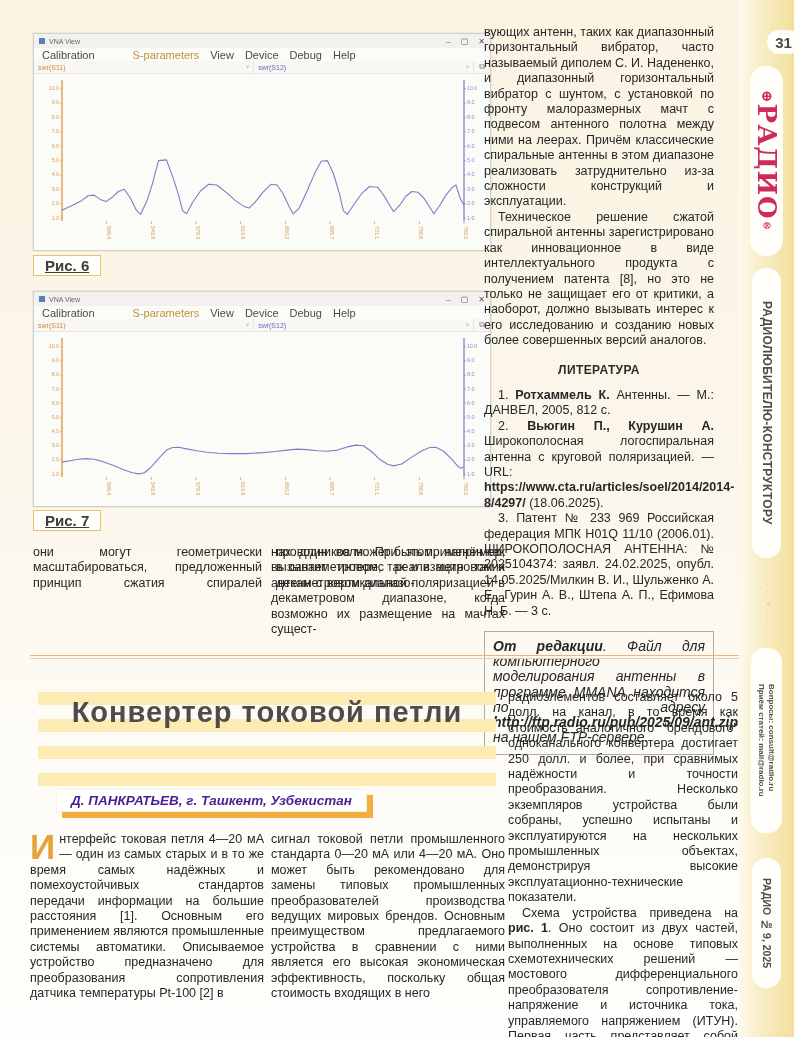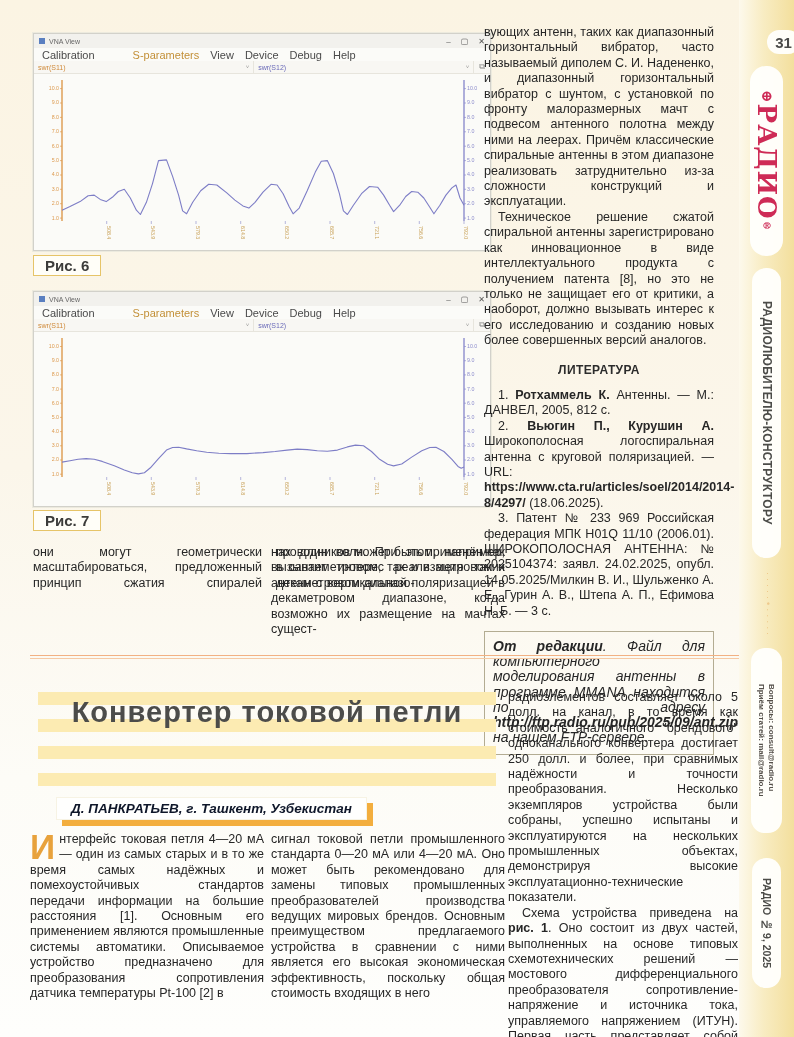--- a/index.html
+++ b/index.html
@@ -23,21 +23,21 @@
   .vna-menu-hl { color:#c39038;padding-left:27px; }
   .vna-combos { display:flex; height:13px; align-items:center; font-size:7px; background:#f8f7f3; border-bottom:1px solid #e7e5dd; }
   .vna-combo { flex:1; display:flex; align-items:center; padding:0 4px; height:100%; border-right:1px solid #e7e5dd; }
   .vna-combo .lbl1 { color:#cf8a3a; }
   .vna-combo .lbl2 { color:#6a6ab8; }
   .vna-combo .caret { margin-left:auto; color:#999; font-size:6px; }
   .vna-panelicon { padding:0 5px; color:#888; font-size:8px; }
   .vna-plot { display:block; margin:1px 2px; }
   .fig-caption {
     position:absolute; left:33px; display:inline-block; background:#fffef8;
-    border:1px solid #e6c468; padding:1px 11px; font-size:15px; font-weight:bold; color:#3c3c3a;
+    border:1px solid #e6c468; padding:1px 11px; font-size:15px; font-weight:bold; color:#3c3c3a;text-decoration:underline;
   }
   
   .body-text { font-size:12.5px; line-height:15.4px; color:#262626; text-align:justify; }
   .body-text p.indent { text-indent:14px; }
   .col { position:absolute; width:230px; }
   .twocol { position:absolute; left:33px; top:545px; width:472px; column-count:2; column-gap:14px; }
   .divider { position:absolute; left:30px; top:655px; width:712px; height:4px; border-top:1px solid #f2b183; border-bottom:1px solid #f6c9a4; }
   .lit-heading { text-align:center; font-size:12px; font-weight:bold; letter-spacing:.4px; margin:14px 0 10px; color:#2c2c2c; }
   .bold { font-weight:bold; }
   .editor-box {
@@ -45,21 +45,21 @@
     font-style:italic; font-size:14px; line-height:15.2px; color:#262626; text-align:justify;
   }
   
   .title-stripes {
     position:absolute; left:38px; top:692px; width:458px; height:102px;
     background:repeating-linear-gradient(180deg,#fcebb2 0px,#fcebb2 13px,rgba(255,255,255,0) 13px,rgba(255,255,255,0) 27px);
   }
   .article-title { position:absolute; left:38px; width:458px; text-align:center; font-size:29px; font-weight:bold; color:#4c4c4a; letter-spacing:1px; }
   .author-box {
     position:absolute; left:56px; top:789px; background:#fffffe; border:1px solid #f7f3e4;
-    box-shadow:6px 6px 0 #f3ae3e; padding:3px 14px; font-size:13.5px; font-weight:bold; font-style:italic; color:#0f172a;margin-top:8px;
+    box-shadow:6px 6px 0 #f3ae3e; padding:3px 14px; font-size:13.5px; font-weight:bold; font-style:italic; color:#4c1d95;
   }
   .dropcap { float:left; color:#e8a23c; font-size:35px; line-height:28px; font-weight:bold; margin:1px 4px 0 0; }
   
   .sidebar {
     position:absolute; right:0; top:0; width:55px; height:1037px;
     background:linear-gradient(90deg,#fdf9ec 0%,#f8ecc2 45%,#f3df9d 100%);
   }
   .vtext { writing-mode:vertical-rl; text-orientation:mixed; white-space:nowrap; }
   .pill { position:absolute; background:rgba(255,255,253,.95); border-radius:14px; display:flex; align-items:center; justify-content:center; }
   .badge-31 { left:28px; top:30px; width:33px; height:24px; font-size:15px; font-weight:bold; color:#4a4a48; border-radius:12px; }

